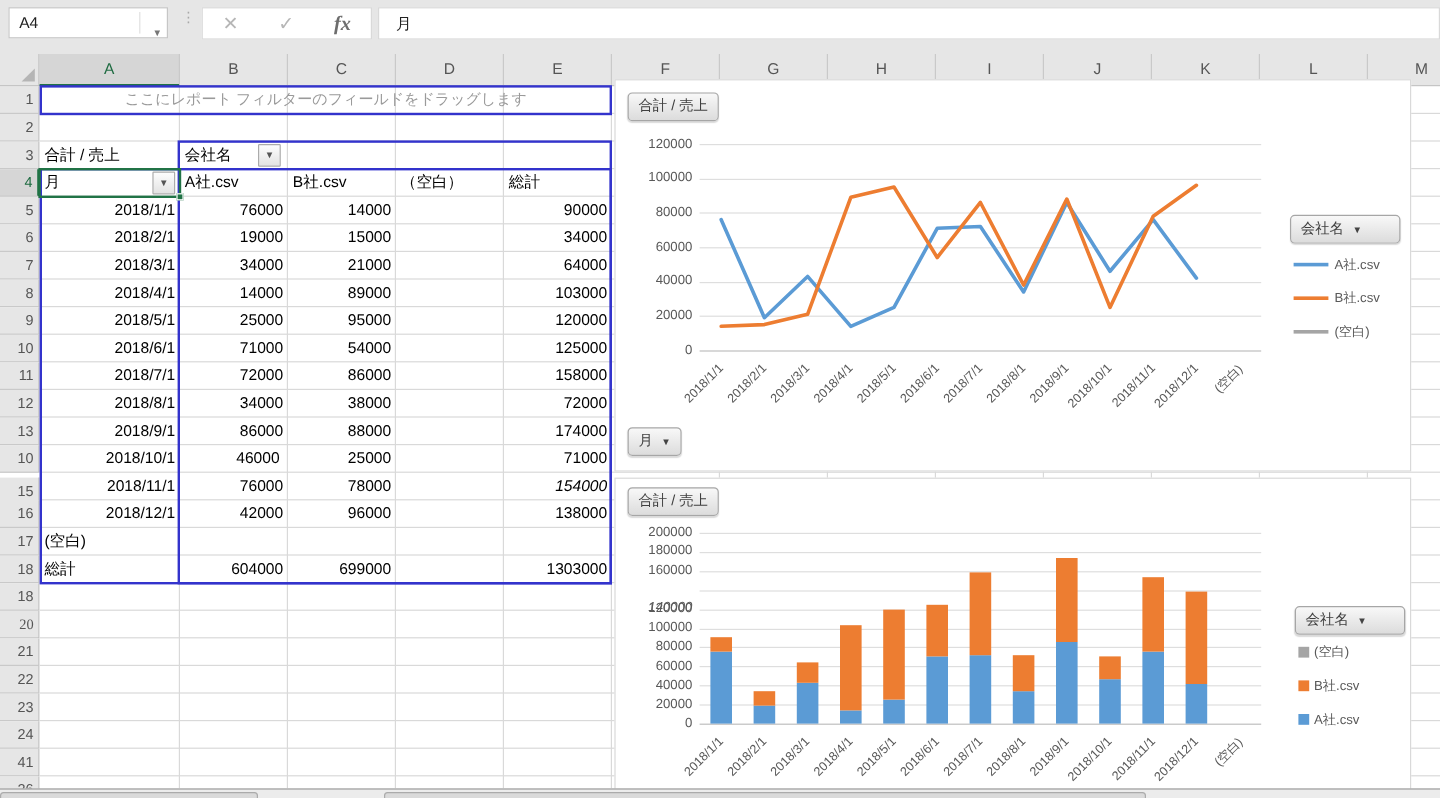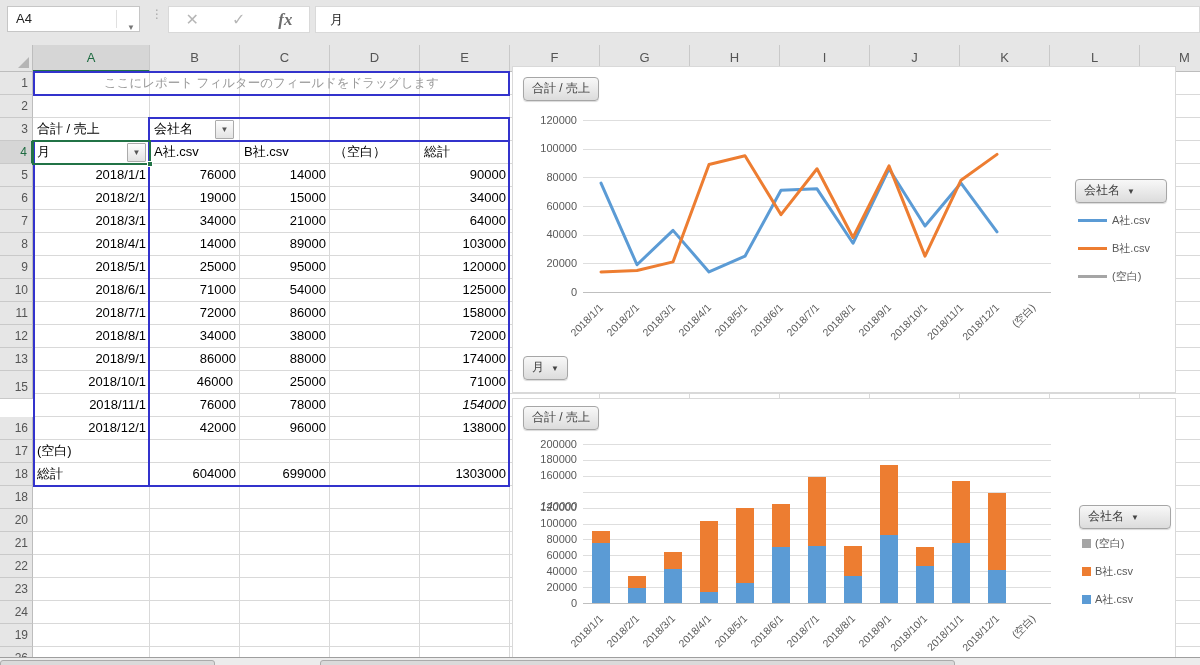--- a/index.html
+++ b/index.html
@@ -113,31 +113,31 @@
       <div class="row-h" style="top: 164px; height: 23px; line-height: 23px;">5</div>
       <div class="row-h" style="top: 187px; height: 23px; line-height: 23px;">6</div>
       <div class="row-h" style="top: 210px; height: 23px; line-height: 23px;">7</div>
       <div class="row-h" style="top: 233px; height: 23px; line-height: 23px;">8</div>
       <div class="row-h" style="top: 256px; height: 23px; line-height: 23px;">9</div>
       <div class="row-h" style="top: 279px; height: 23px; line-height: 23px;">10</div>
       <div class="row-h" style="top: 302px; height: 23px; line-height: 23px;">11</div>
       <div class="row-h" style="top: 325px; height: 23px; line-height: 23px;">12</div>
       <div class="row-h" style="top: 348px; height: 23px; line-height: 23px;">13</div>
       <div class="row-h" style="top: 371px; height: 23px; line-height: 23px;">10</div>
-      <div class="row-h" style="top: 376px; height: 23px; line-height: 23px; text-align: right;">15</div>
+      <div class="row-h" style="top: 398px; height: 23px; line-height: 23px; text-align: right;">15</div>
       <div class="row-h" style="top: 417px; height: 23px; line-height: 23px;">16</div>
       <div class="row-h" style="top: 440px; height: 23px; line-height: 23px;">17</div>
       <div class="row-h" style="top: 463px; height: 23px; line-height: 23px;">18</div>
       <div class="row-h" style="top: 486px; height: 23px; line-height: 23px;">18</div>
-      <div class="row-h" style="top: 509px; height: 23px; line-height: 23px;">20</div>
+      <div class="row-h" style="top: 509px; height: 23px; line-height: 23px; font-family: Liberation Serif, serif;">20</div>
       <div class="row-h" style="top: 532px; height: 23px; line-height: 23px;">21</div>
       <div class="row-h" style="top: 555px; height: 23px; line-height: 23px;">22</div>
       <div class="row-h" style="top: 578px; height: 23px; line-height: 23px;">23</div>
       <div class="row-h" style="top: 601px; height: 23px; line-height: 23px;">24</div>
-      <div class="row-h" style="top: 624px; height: 23px; line-height: 23px;">19</div>
+      <div class="row-h" style="top: 624px; height: 23px; line-height: 23px;">41</div>
       <div class="row-h" style="top: 647px; height: 23px; line-height: 23px;">26</div>
     </div>
 
   <div id="sheet">
       <div class="gl-h" style="top: 22px;"></div>
       <div class="gl-h" style="top: 45px;"></div>
       <div class="gl-h" style="top: 68px;"></div>
       <div class="gl-h" style="top: 91px;"></div>
       <div class="gl-h" style="top: 114px;"></div>
       <div class="gl-h" style="top: 137px;"></div>

